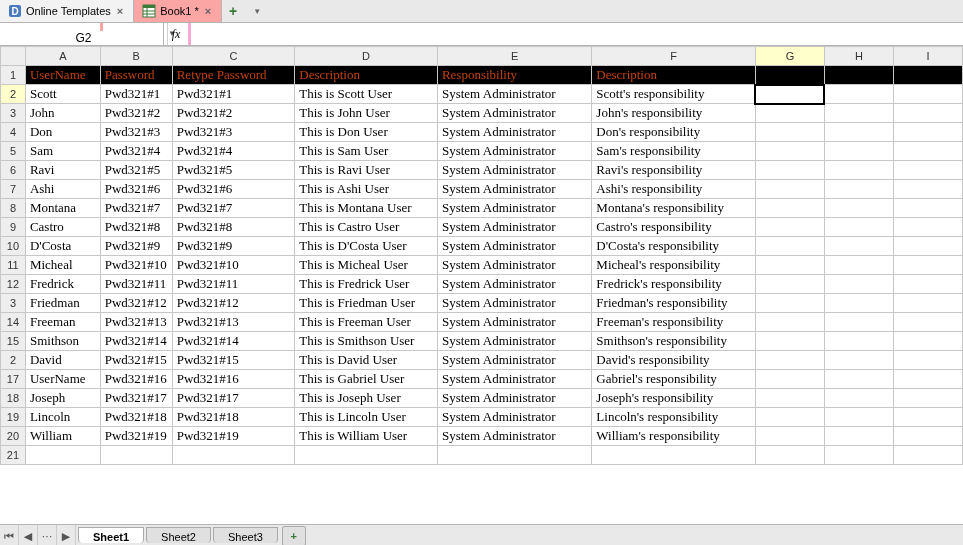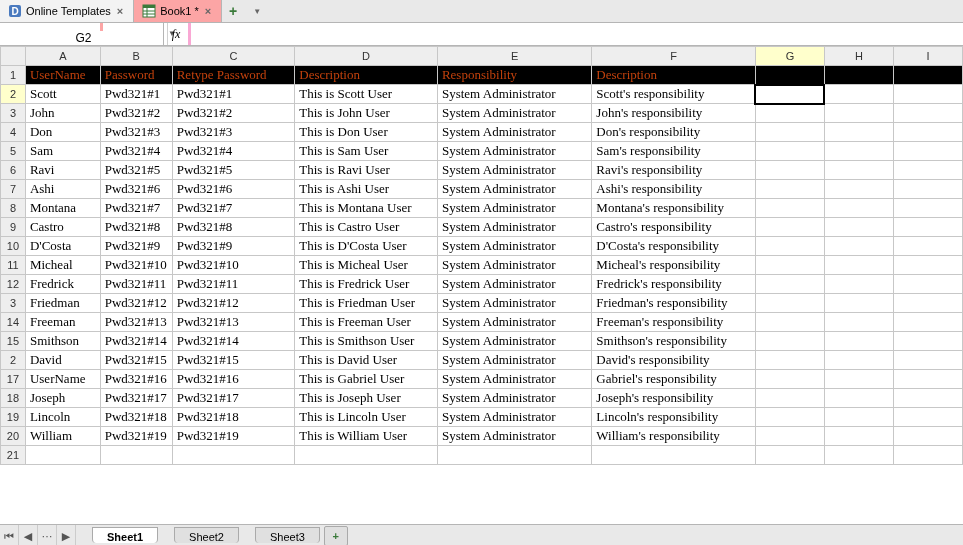--- a/index.html
+++ b/index.html
@@ -27,21 +27,21 @@
 table.grid th{background:#eee;font-weight:normal;text-align:center;font-family:Tahoma,Arial,sans-serif;font-size:11px;color:#333;}
 th.rowhdr{width:25px;background:#eee;text-align:center;}
 th.corner{width:25px;background:#eee;}
 th.colhdr.sel,th.rowhdr.sel{background:#ffffcc;}
 th.colhdr{position:relative;}
 tr.hdr-row td{background:#000;color:#c2410c;font-family:"Times New Roman",serif;}
 td.sel-cell{outline:2px solid #000;outline-offset:-1px;}
 
 .sheet-tabs-row{display:flex;align-items:center;height:22px;background:#e9e9e9;font-family:Tahoma,Arial,sans-serif;font-size:11px;}
 .nav-btn{width:18px;height:22px;display:flex;align-items:center;justify-content:center;color:#555;border-right:1px solid #ccc;cursor:pointer;}
-.sheet-tab{padding:3px 14px 0;background:#e0e0e0;border:1px solid #aaa;border-bottom:none;margin-left:16px;border-radius:0 0 4px 4px;transform:translateY(-1px);cursor:pointer;}
+.sheet-tab{padding:3px 14px 0;background:#e0e0e0;border:1px solid #aaa;border-bottom:none;margin-left:2px;border-radius:0 0 4px 4px;transform:translateY(-1px);cursor:pointer;}
 .sheet-tab.active{background:#fff;font-weight:bold;}
 .sheet-add{width:22px;height:18px;margin-left:4px;display:flex;align-items:center;justify-content:center;color:#3a7a3a;font-weight:bold;background:#e0e0e0;border:1px solid #aaa;border-radius:2px;cursor:pointer;}
 .hscroll-ph{flex:1;}
 </style>
 </head>
 <body>
 
 <div class="doc-tabs ui-font" id="doc-tabs">
     <div class="doc-tab">
       <span class="doc-icon">

